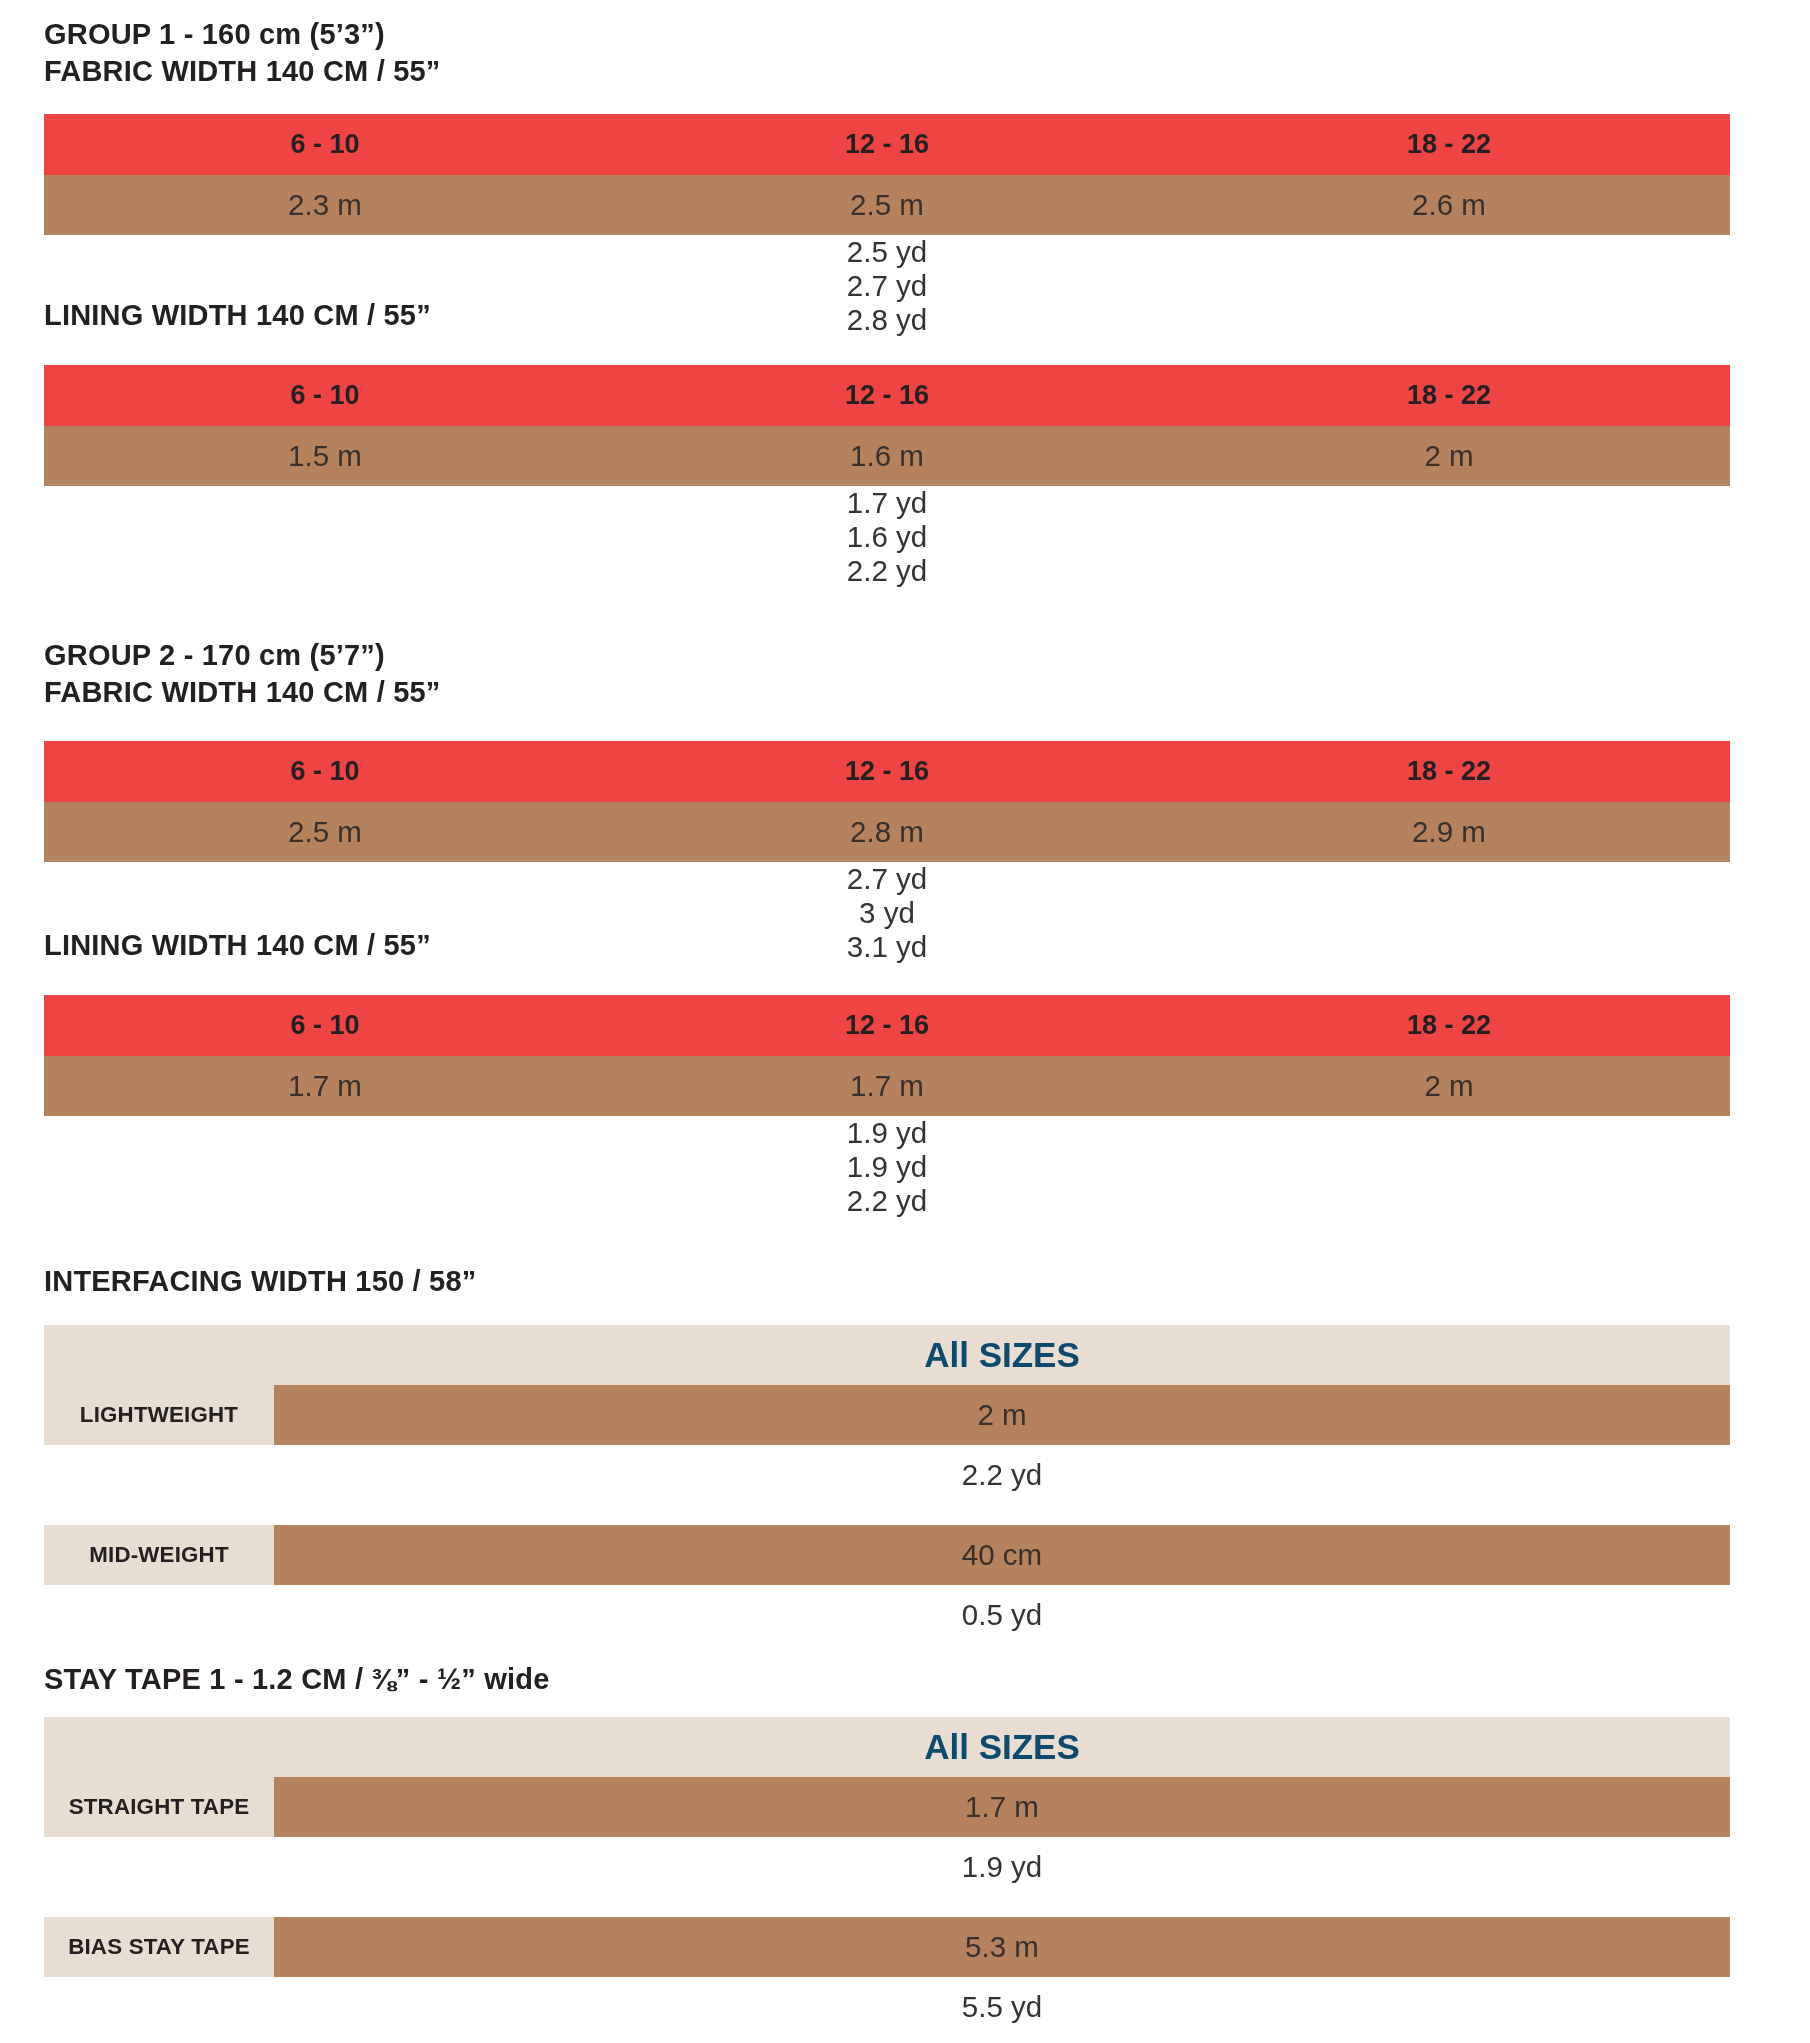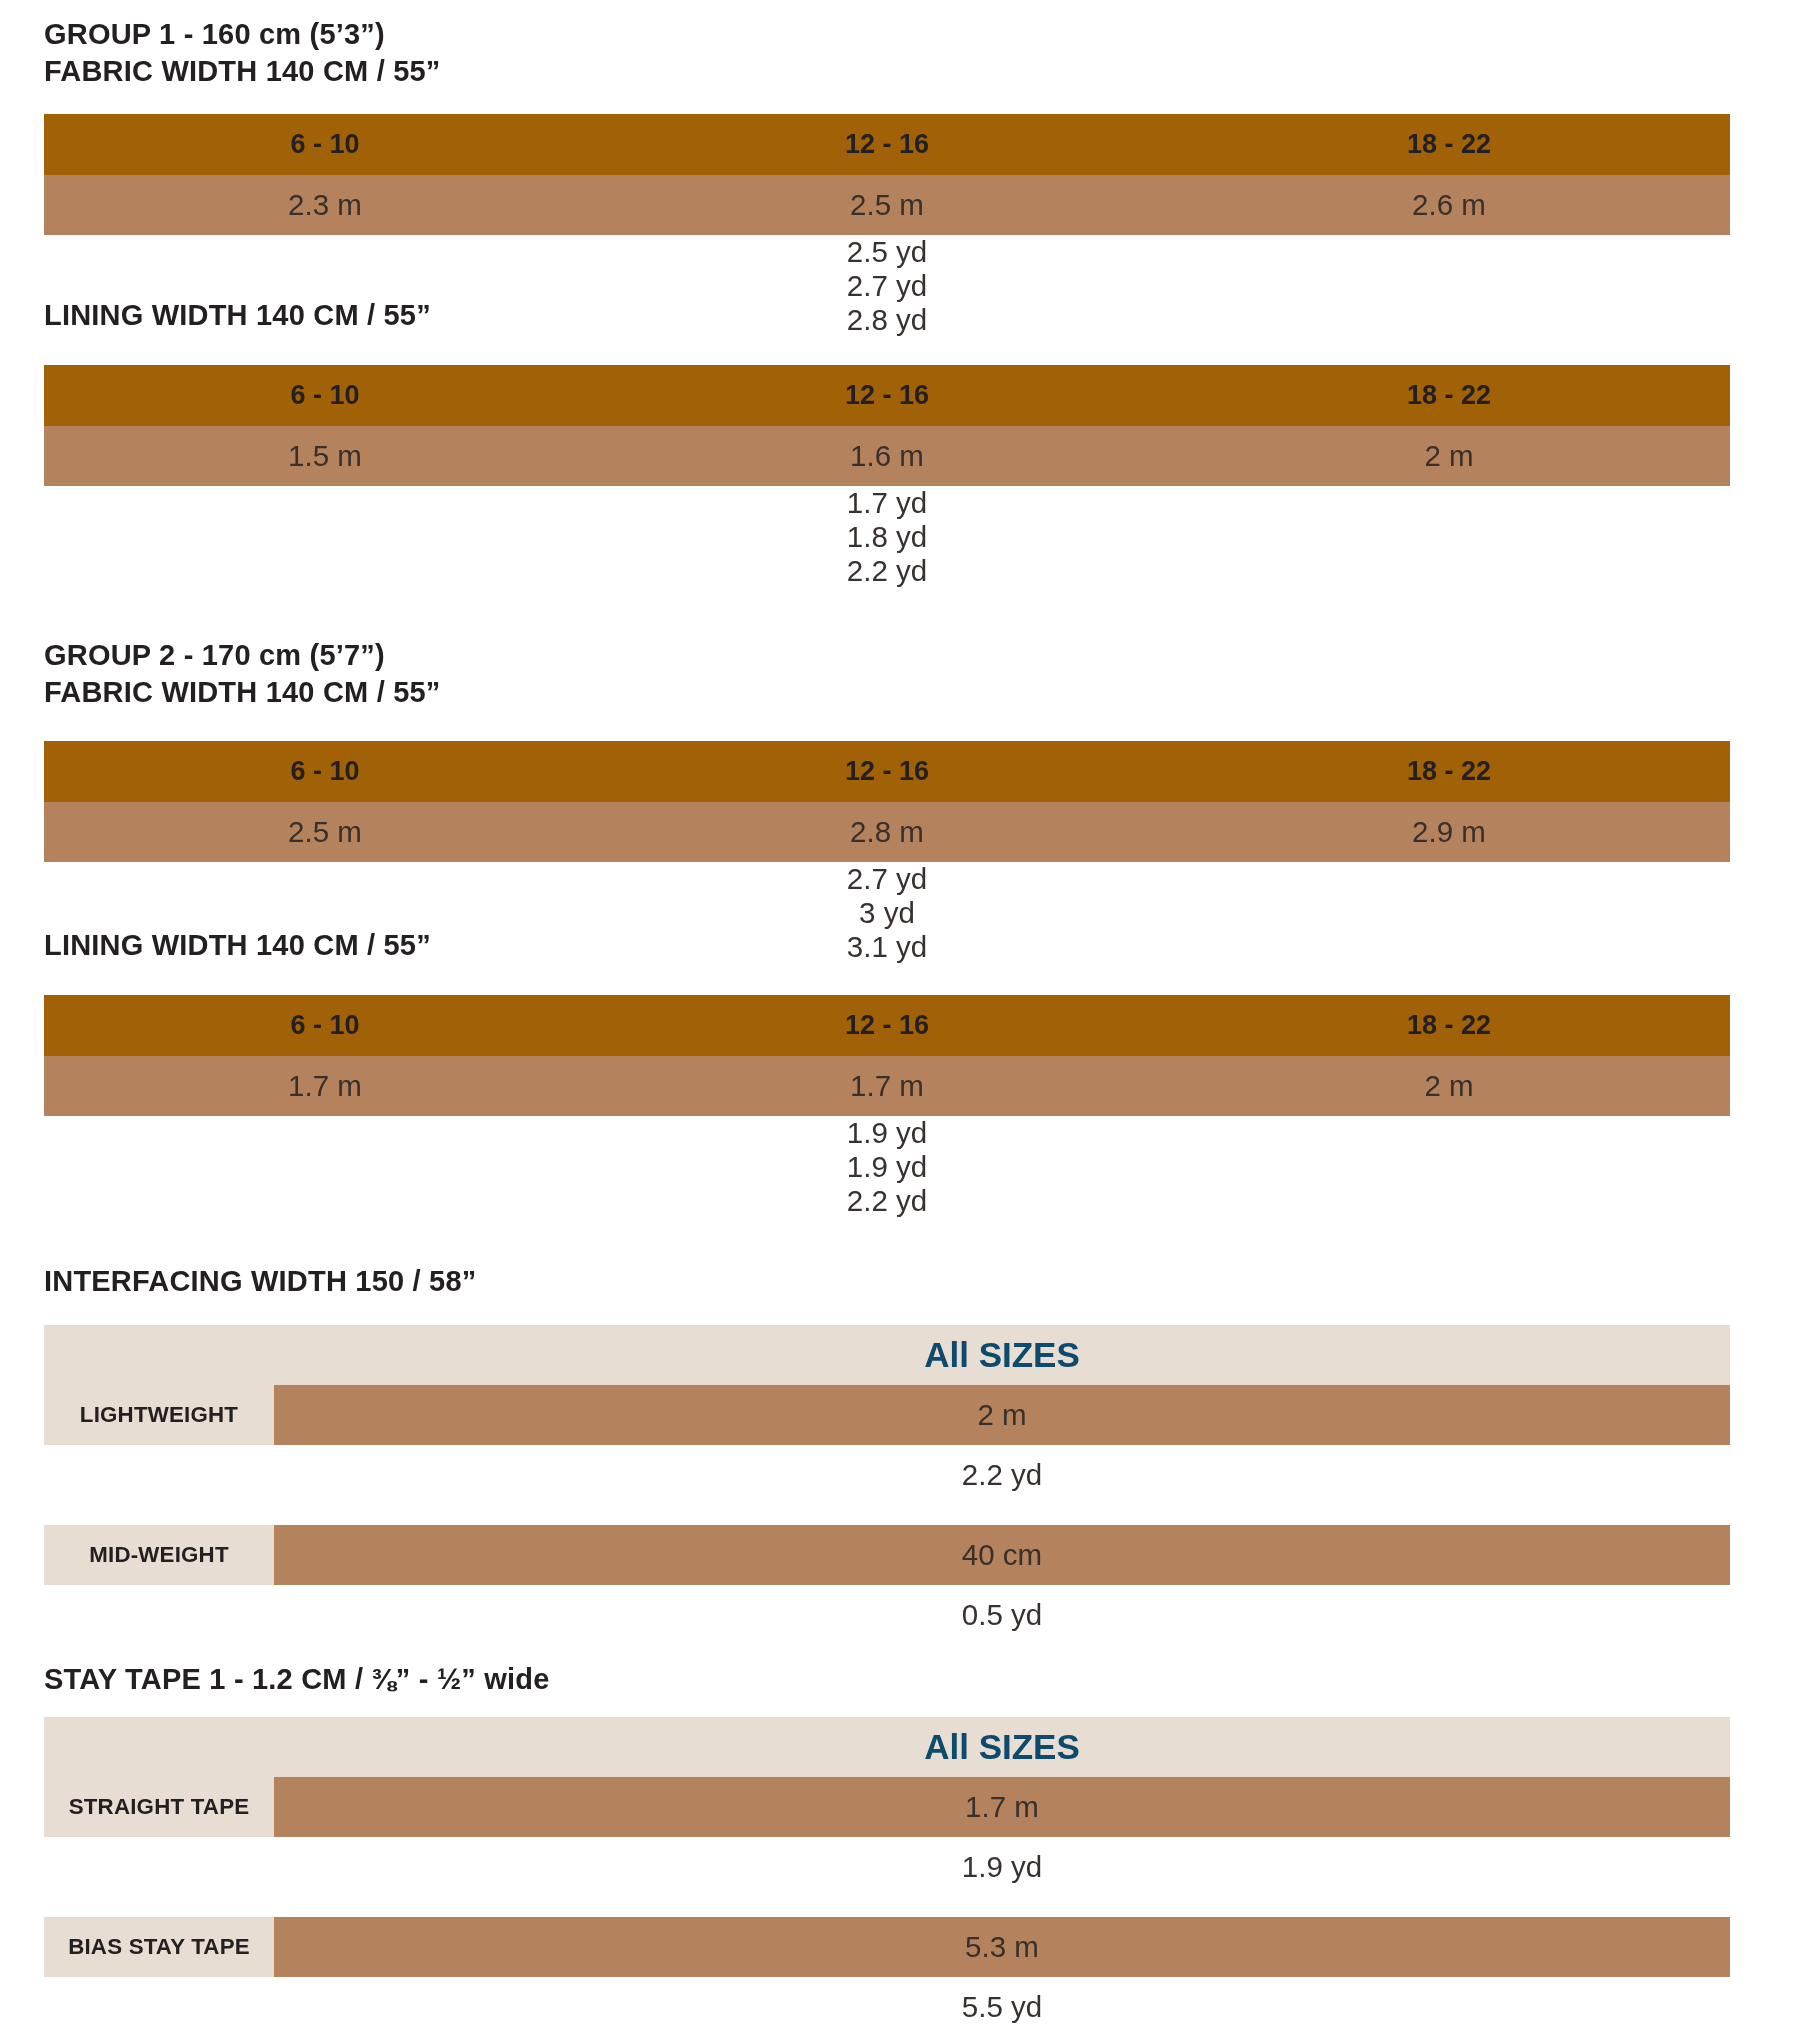--- a/index.html
+++ b/index.html
@@ -16,21 +16,21 @@
   .content{width:1686px;}
 
   
   .gtitle{font-size:29px;font-weight:700;line-height:37px;letter-spacing:0.2px;color:#242021;}
   .subhead,.nhead{font-size:29px;font-weight:700;line-height:37px;letter-spacing:0.2px;color:#242021;}
 
   
   .size-table{width:100%;}
   .size-table .row{display:flex;width:100%;}
   .size-table .cell{flex:1;display:flex;align-items:center;justify-content:center;}
-  .row.head{height:61px;background:#a16207;font-size:27px;font-weight:700;color:#242021;}
+  .row.head{height:61px;background:#ef4444;font-size:27px;font-weight:700;color:#242021;}
   .row.brown{height:60px;background:#b4825c;font-size:29.5px;color:#37302c;}
   .row.yd{height:60px;background:#ffffff;font-size:29.5px;color:#37322f;flex-direction:column;}
 
   
   .nblock{background:#e7ddd2;width:100%;}
   .nrow{display:flex;width:100%;height:60px;}
   .nheadrow .nallsizes{flex:1;display:flex;align-items:center;justify-content:center;
     font-size:35px;font-weight:700;color:#0c4a6e;}
   .nspacer{width:230px;flex:0 0 230px;}
   .nlabel{width:230px;flex:0 0 230px;background:#e7ddd2;display:flex;align-items:center;justify-content:center;
@@ -87,21 +87,21 @@
         <div class="cell">12 - 16</div>
         <div class="cell">18 - 22</div>
       </div>
       <div class="row brown">
         <div class="cell">1.5 m</div>
         <div class="cell">1.6 m</div>
         <div class="cell">2 m</div>
       </div>
       <div class="row yd">
         <div class="cell">1.7 yd</div>
-        <div class="cell">1.8 yd</div>
+        <div class="cell">1.6 yd</div>
         <div class="cell">2.2 yd</div>
       </div>
     </div>
 
     <header class="gtitle" id="g2-title">
       <div>GROUP 2 - 170 cm (5’7”)</div>
       <div>FABRIC WIDTH 140 CM / 55”</div>
     </header>
 
     <div class="size-table">

